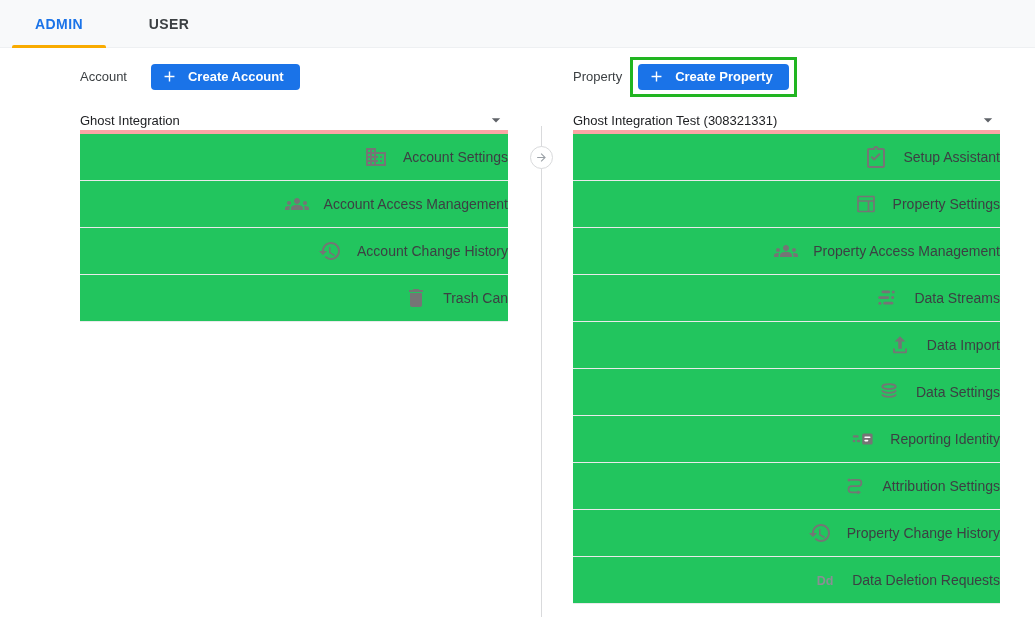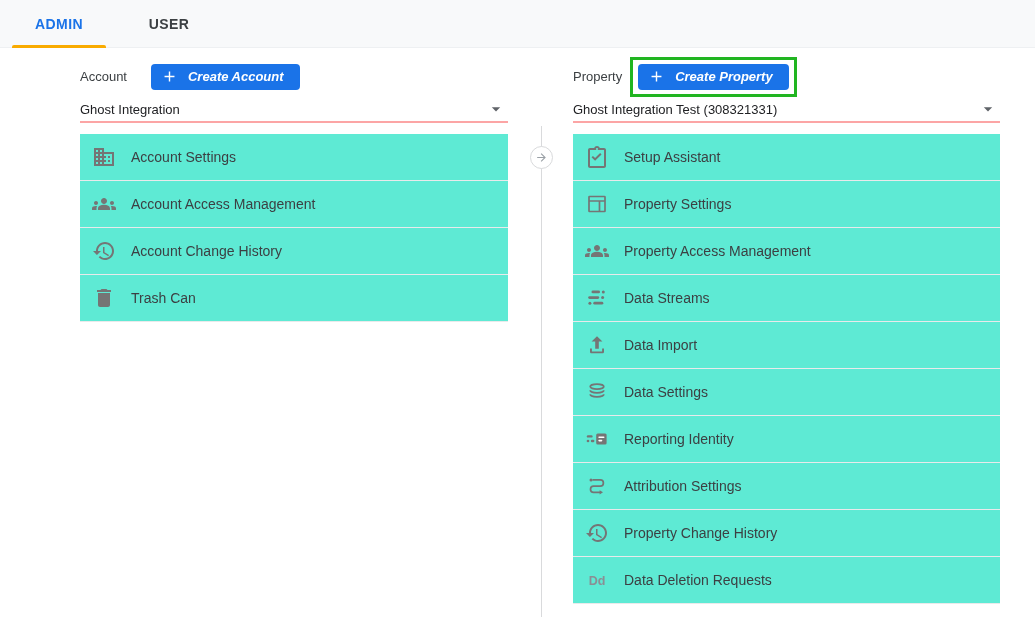--- a/index.html
+++ b/index.html
@@ -30,45 +30,45 @@
   
   .panel-header { position: absolute; top: 60px; height: 33px; display: flex; align-items: center; }
   #account-header { left: 80px; gap: 13px; }
   #property-header { left: 573px; }
   .panel-label { font-size: 13px; color: #3c4043; flex: none; }
   #account-header .panel-label { margin-right: 11px; }
   #property-header .panel-label { margin-right: 8px; }
   .create-btn {
     display: flex; align-items: center; background: #1a73e8; color: #fff;
     border: none; border-radius: 4px; height: 26px; padding: 0 16px 0 10px;
-    font-size: 13px; font-weight: bold; font-family: inherit; cursor: pointer; white-space: nowrap; font-style: italic;
+    font-size: 13px; font-weight: bold; font-family: inherit; cursor: pointer; white-space: nowrap;
   }
   .create-btn .plus { width: 17px; height: 17px; margin-right: 10px; display: flex; }
   .create-btn .plus svg { width: 100%; height: 100%; }
   .green-box { border: 3px solid #21b521; padding: 4px 5px; background: #fff; flex: none; }
 
   
   .selector {
-    position: absolute; top: 97px; height: 26px;
-    border-bottom: 2px solid #fca5a5;
+    position: absolute; top: 110px; height: 26px;
+    border-bottom: 6px solid #fca5a5;
     display: flex; align-items: center; justify-content: space-between; cursor: pointer;
   }
   #account-selector { left: 80px; width: 428px; }
   #property-selector { left: 573px; width: 427px; }
   .selector-value { font-size: 13px; color: #202124; }
   .caret { width: 20px; height: 20px; display: flex; margin-right: 2px; }
   .caret svg { width: 100%; height: 100%; }
 
   
   .menu { position: absolute; top: 134px; }
   #account-menu { left: 80px; width: 428px; }
   #property-menu { left: 573px; width: 427px; }
   .menu-item {
     height: 47px; border-bottom: 1px solid #e9eaeb; display: flex; align-items: center;
-    padding-left: 12px; cursor: pointer; background: #5eead4;
+    padding-left: 12px; cursor: pointer; background: #22c55e; justify-content: flex-end;
   }
   .menu-icon { width: 24px; height: 24px; margin-right: 15px; flex: none; display: flex; }
   .menu-icon svg { width: 100%; height: 100%; }
   .menu-label { font-size: 14px; color: #3c4043; }
 
   
   .vdivider { position: absolute; left: 541px; top: 126px; width: 1px; height: 491px; background: #d9dadc; }
   .expand-btn {
     position: absolute; left: 530px; top: 146px; width: 23px; height: 23px;
     border-radius: 50%; background: #fff; border: 1px solid #d9dadc;

